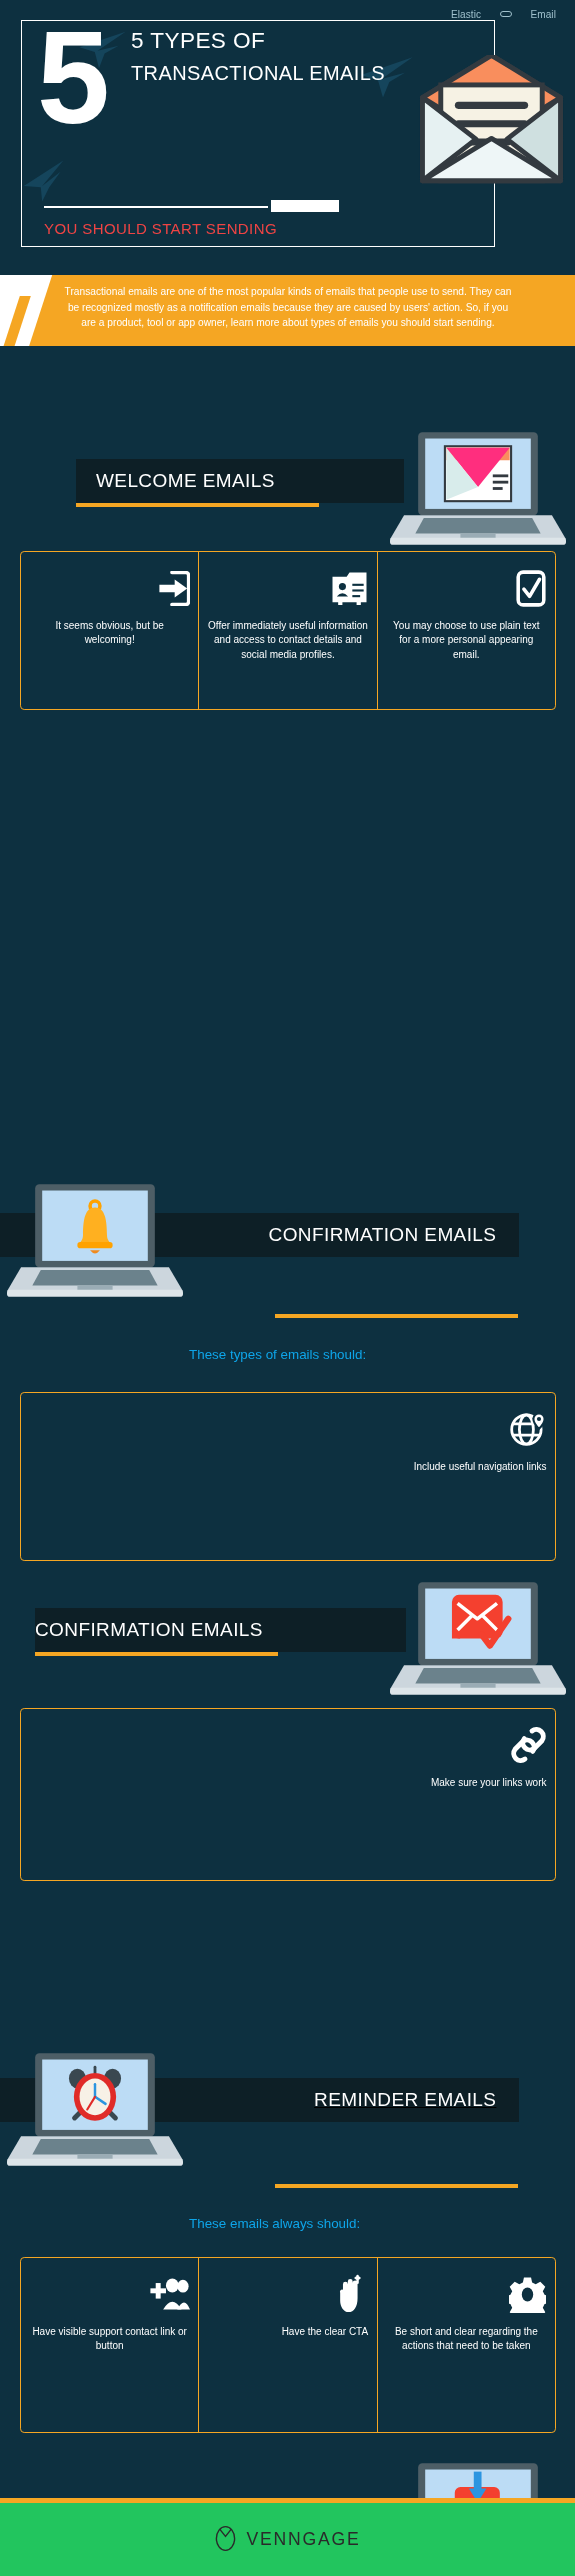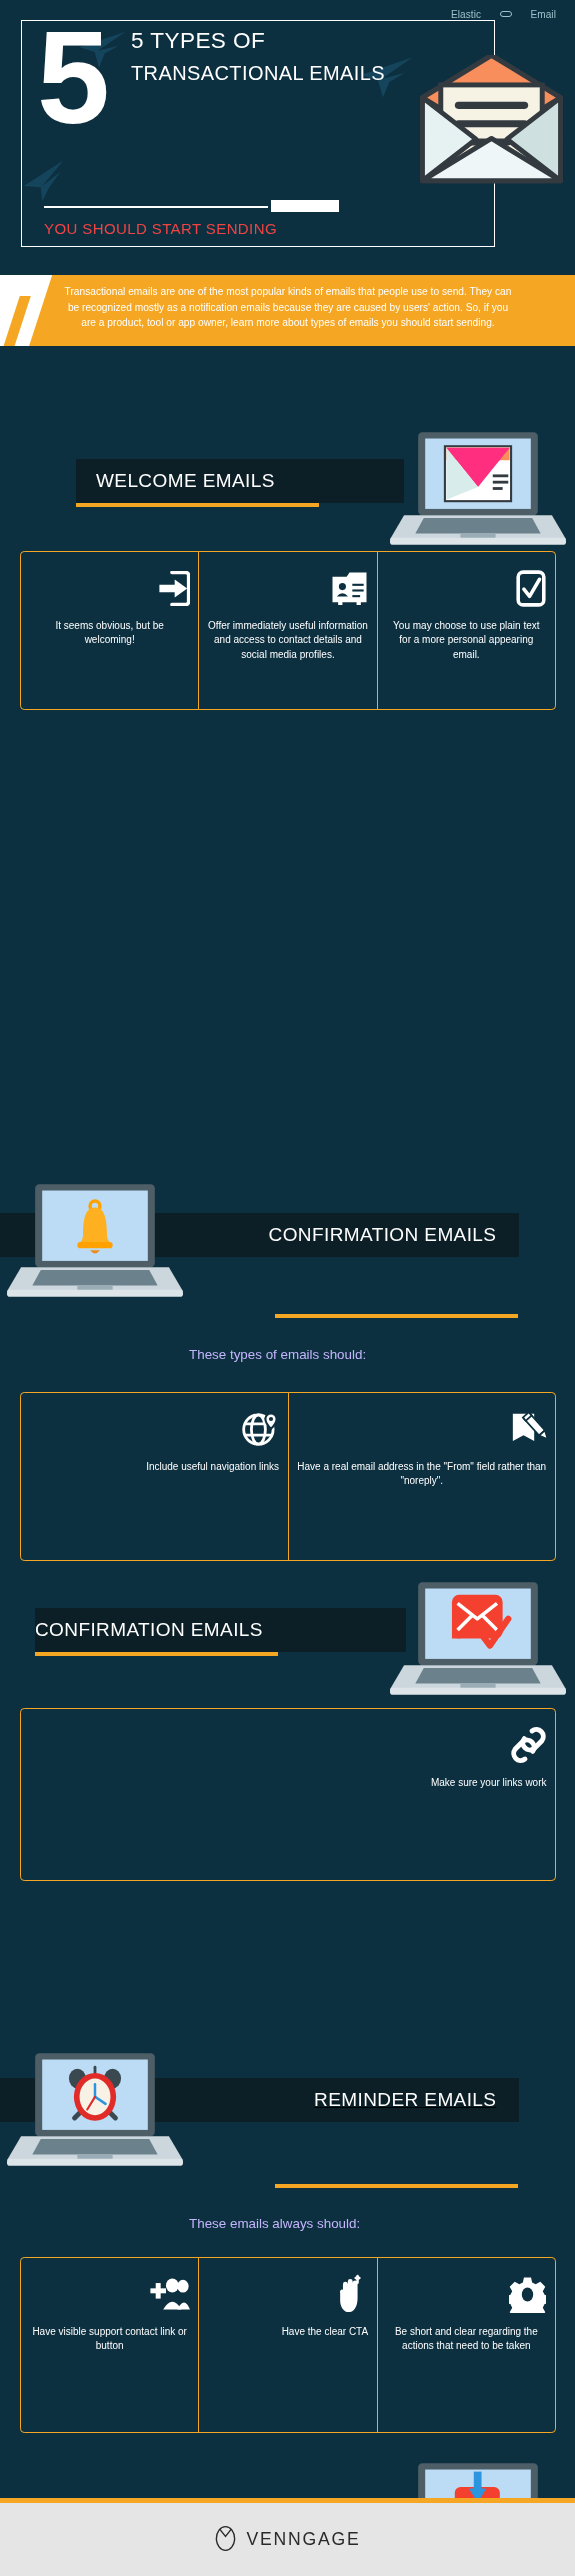--- a/index.html
+++ b/index.html
@@ -160,21 +160,21 @@
     font-weight: 300;
     white-space: nowrap;
   }
   .tb-underline {
     position: absolute;
     height: 4.2px;
     background: #f5a623;
   }
   .sub-note {
     position: absolute;
-    color: #c4b5fd;
+    color: #0ea5e9;
     font-size: 13.4px;
     font-weight: 300;
   }
 
   .cards {
     position: absolute;
     border: 1.4px solid #f5a623;
     border-radius: 4.2px;
     display: flex;
     overflow: hidden;
@@ -204,21 +204,21 @@
   }
 
   .laptop { position: absolute; }
 
   
   .footer {
     position: absolute;
     left: 0; bottom: 0;
     width: 576px;
     height: 78px;
-    background: #e5e5e5;
+    background: #22c55e;
   }
   .footer .fbar {
     width: 100%; height: 5px;
     background: #f5a623;
   }
   .footer .finner {
     height: 73px;
     display: flex;
     align-items: center;
     justify-content: center;
@@ -383,33 +383,20 @@
         <div class="ic">
           <svg width="37" height="35" viewBox="0 0 52 50">
               <circle cx="23" cy="25" r="21" fill="none" stroke="#fff" stroke-width="4"></circle>
               <ellipse cx="23" cy="25" rx="10" ry="21" fill="none" stroke="#fff" stroke-width="4"></ellipse>
               <path d="M3 17 H43 M3 33 H43" stroke="#fff" stroke-width="4"></path>
               <path d="M41 2 a8 8 0 0 1 8 8 c0 6 -8 14 -8 14 s-8 -8 -8 -14 a8 8 0 0 1 8 -8 z" fill="#fff" stroke="#0d3040" stroke-width="3"></path>
               <circle cx="41" cy="10" r="3" fill="#0d3040"></circle>
             </svg>
         </div>
         <div class="ctext">Include useful navigation links</div>
-      </div>
-      <div class="card">
-        <div class="ic">
-          <svg width="37" height="37" viewBox="0 0 52 52">
-              <path d="M4 4 H34 V42 L19 34 L4 42 Z" fill="#fff"></path>
-              <g transform="rotate(-42 36 20)">
-                <rect x="30" y="2" width="11" height="32" fill="#fff" stroke="#0d3040" stroke-width="2.5"></rect>
-                <polygon points="30,34 41,34 35.5,46" fill="#fff" stroke="#0d3040" stroke-width="2.5"></polygon>
-                <rect x="30" y="0" width="11" height="6" fill="#fff" stroke="#0d3040" stroke-width="2.5"></rect>
-              </g>
-            </svg>
-        </div>
-        <div class="ctext">Have a real email address in the "From" field rather than "noreply".</div>
       </div>
     </div>
   </div>
 
   <div class="section">
     <div class="title-bar" style="left:35px;top:1262px;width:371px;">
       <span class="tb-text">CONFIRMATION EMAILS</span>
     </div>
     <div class="tb-underline" style="left:35px;top:1306px;width:243px;"></div>
 

